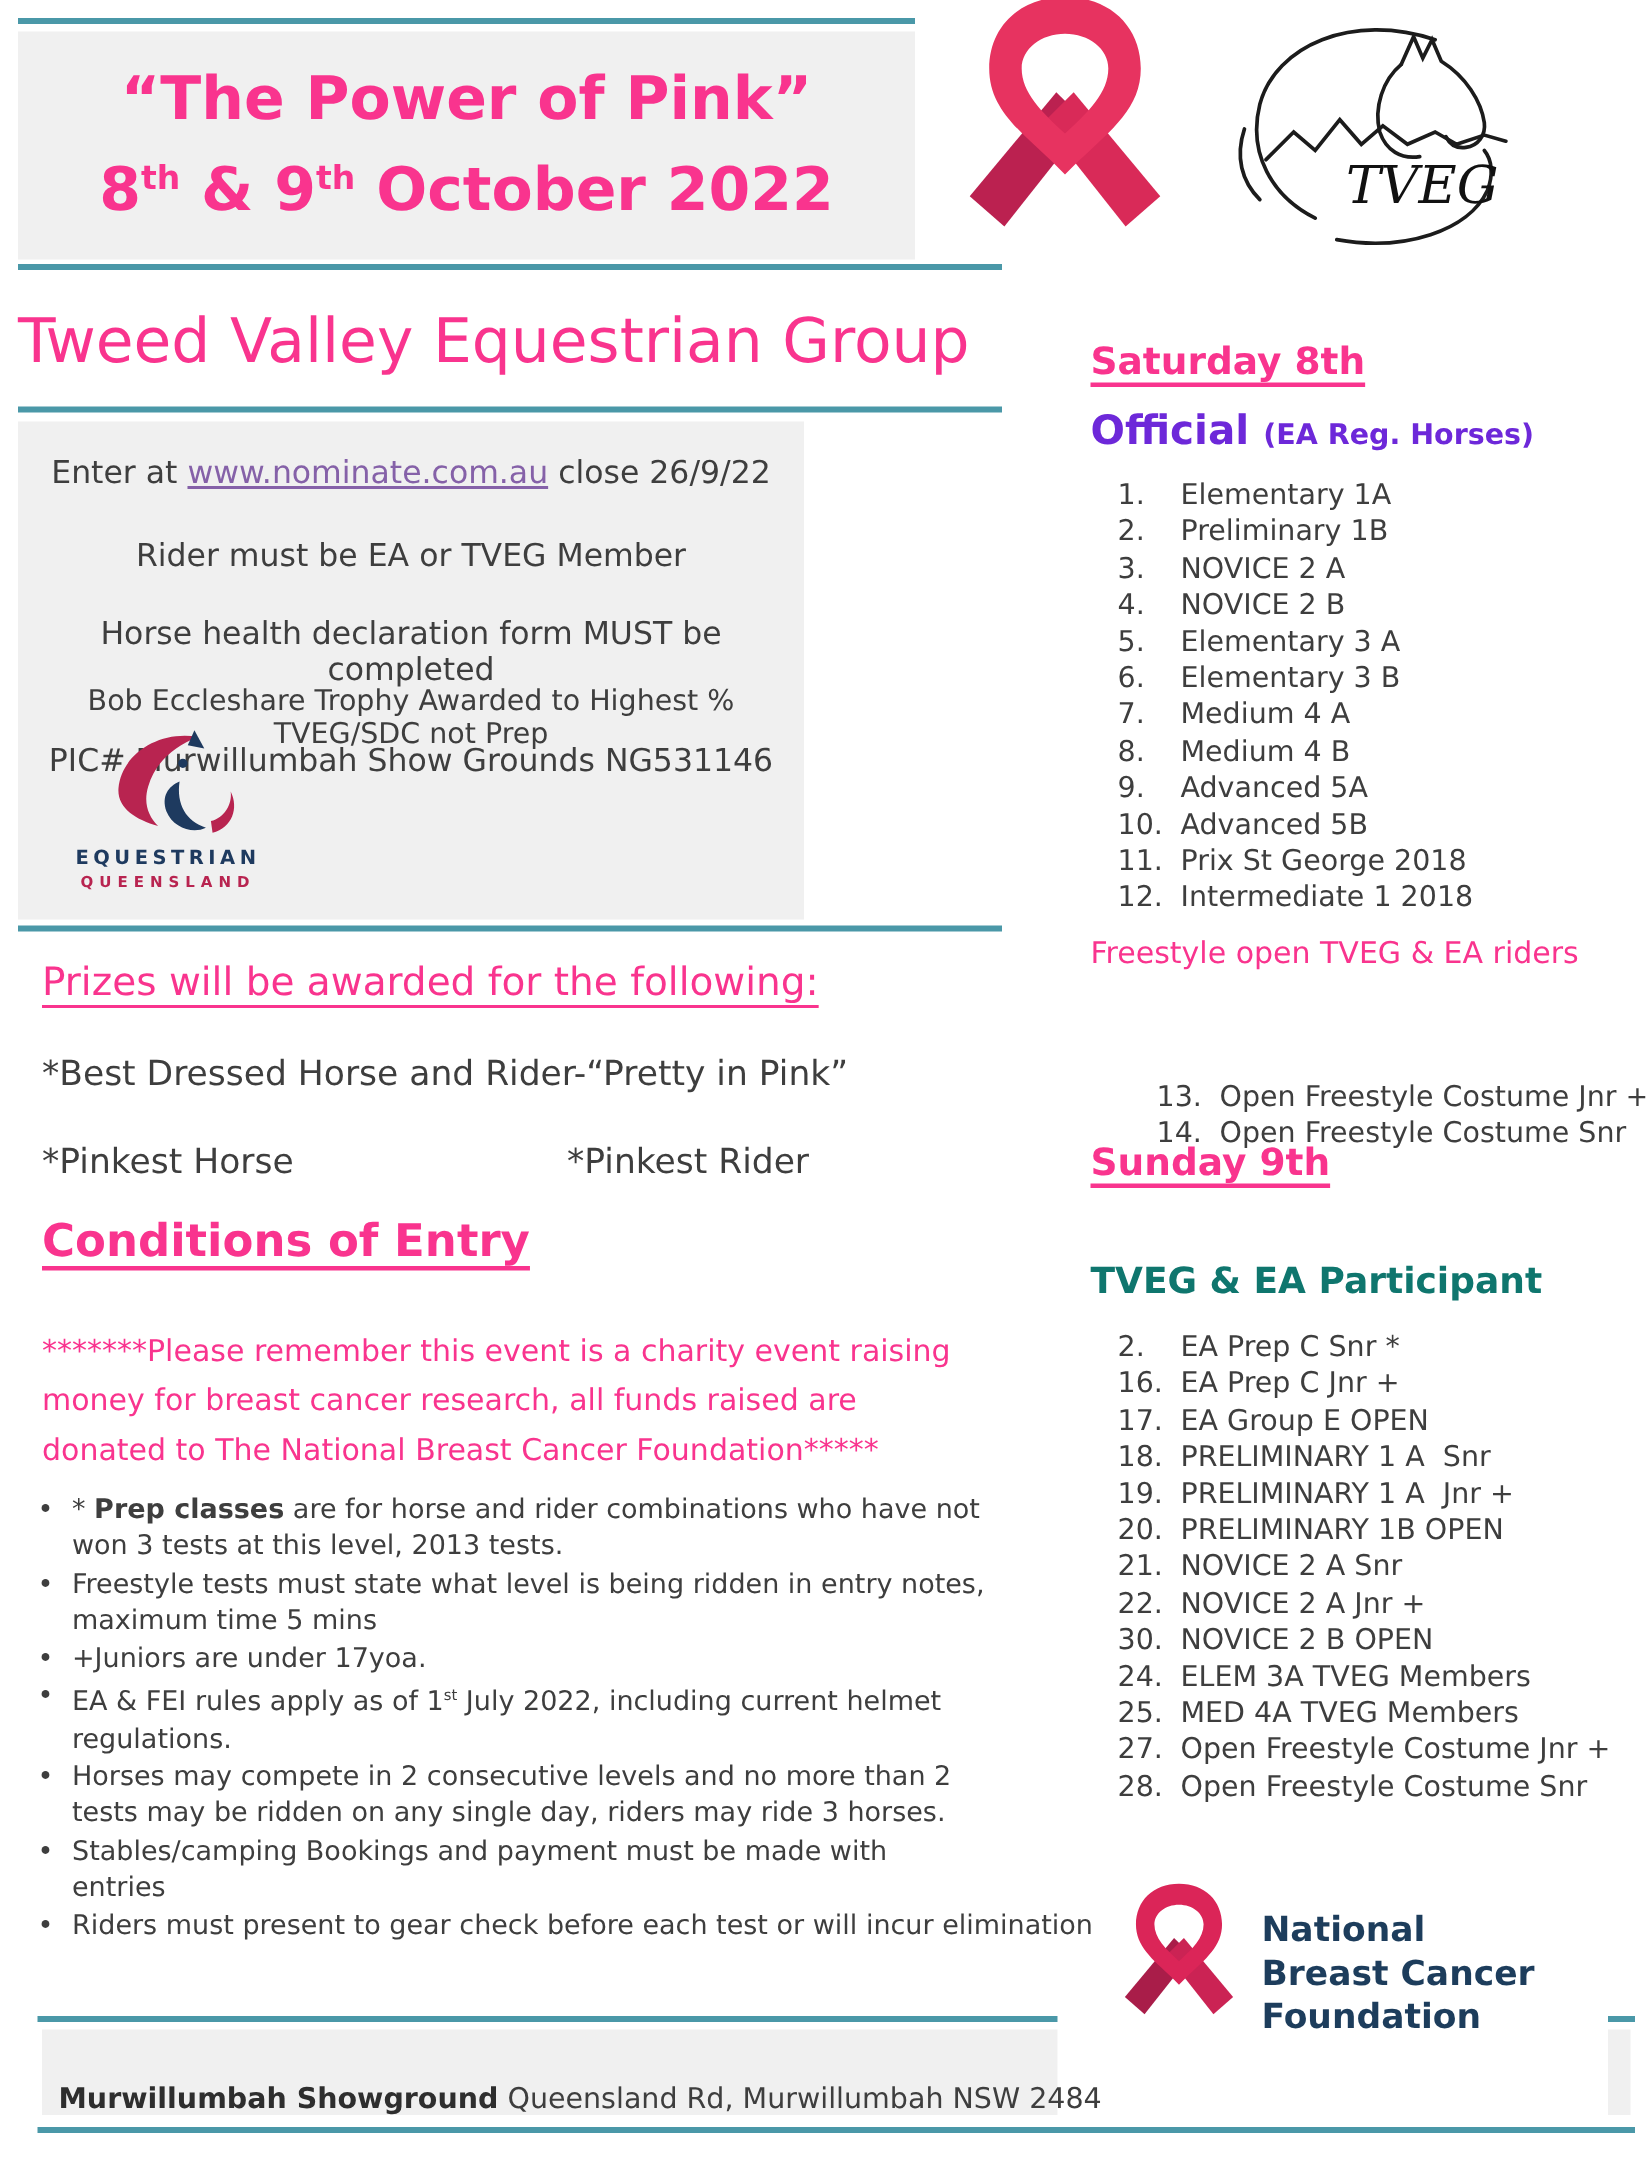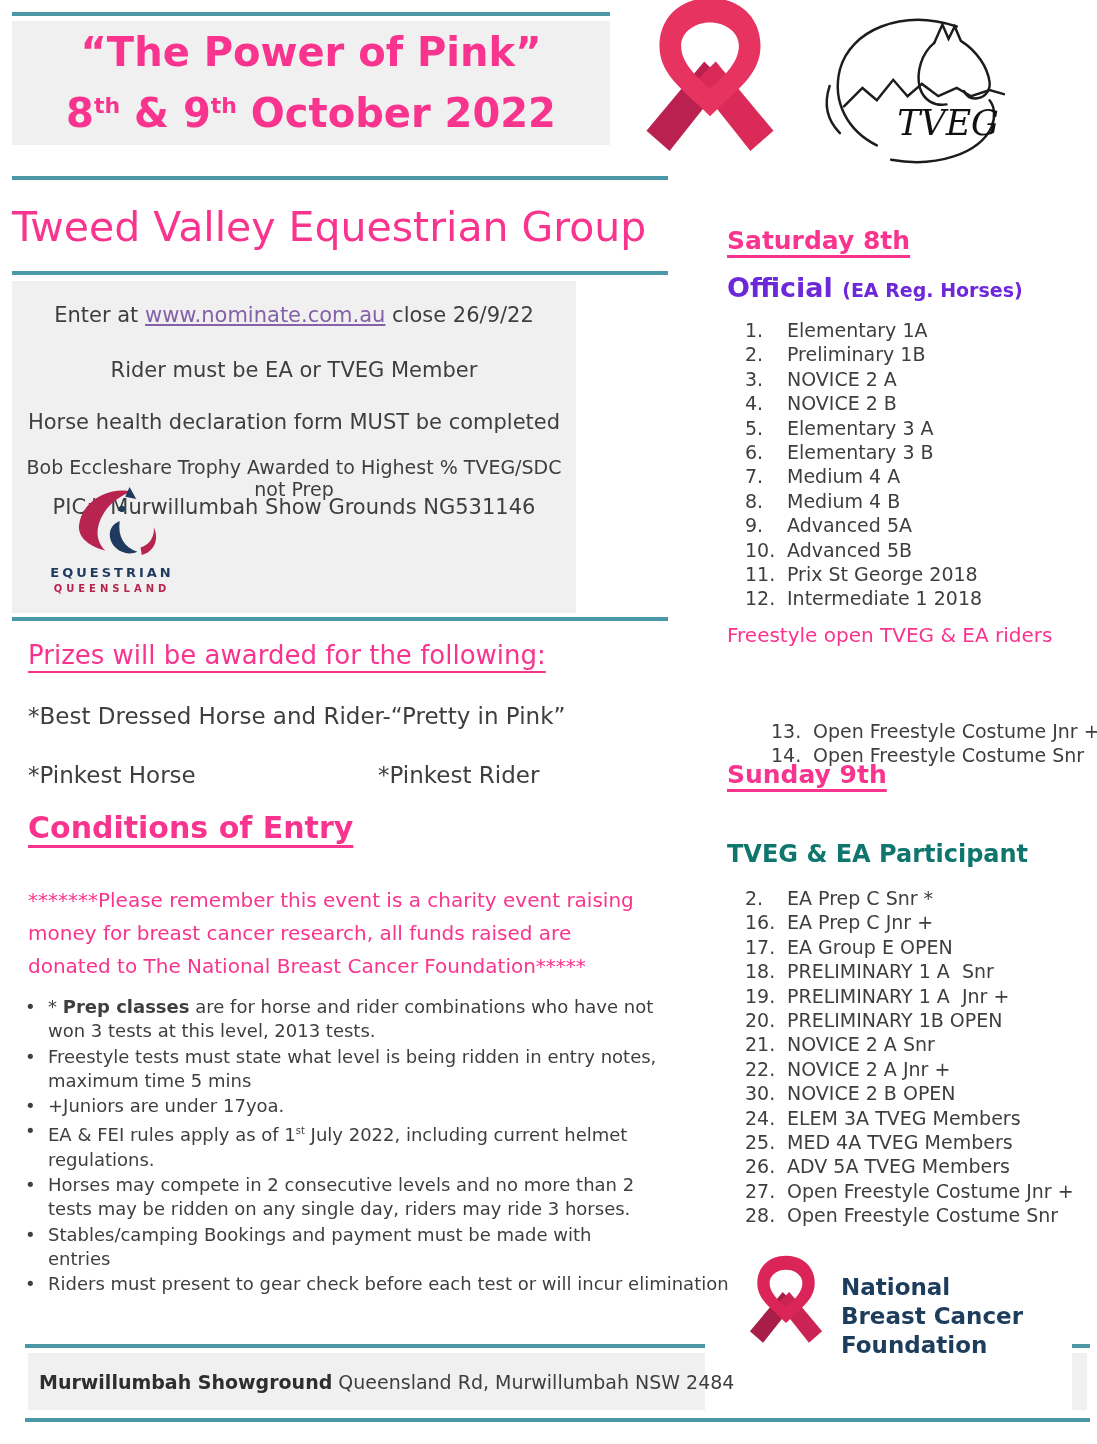--- a/index.html
+++ b/index.html
@@ -1,32 +1,32 @@
 <!DOCTYPE html>
 <html><head>
 <meta charset="utf-8">
 <style>
   html,body{margin:0;padding:0;background:#fff;}
   .page{position:relative;width:1097px;height:1444px;background:#fff;overflow:hidden;
         font-family:"DejaVu Sans",sans-serif;color:#3e3e3e;}
   .rule{position:absolute;height:4px;background:#4a98a8;}
 
   
-  .title-box{position:absolute;left:12px;top:21px;width:598px;height:124px;background:#f0f0f0;
+  .title-box{position:absolute;left:12px;top:21px;width:598px;height:152px;background:#f0f0f0;
              display:flex;flex-direction:column;justify-content:center;align-items:center;}
   .title-line{color:#f9348e;font-weight:bold;font-size:40px;line-height:54px;text-align:center;}
   .sup{vertical-align:super;font-size:55%;}
   .ribbon-wrap{position:absolute;left:636px;top:-2px;width:148px;height:166px;}
   .tveg-wrap{position:absolute;left:803px;top:6px;width:205px;height:164px;}
 
   .org-title{position:absolute;left:12px;top:196px;width:668px;color:#f9348e;font-size:41px;
              line-height:62px;white-space:nowrap;}
 
   
-  .info-box{position:absolute;left:12px;top:281px;width:564px;height:332px;background:#f0f0f0;}
+  .info-box{position:absolute;left:12px;top:281px;width:524px;height:332px;background:#f0f0f0;}
   .info-line{position:absolute;left:0;width:100%;text-align:center;font-size:21px;color:#3e3e3e;}
   .info-line.small{font-size:19px;}
   .nominate-link{color:#8561a8;text-decoration:underline;}
   .eq-logo{position:absolute;left:20px;top:200px;width:160px;text-align:center;}
   .eq-l1{font-size:13px;font-weight:bold;color:#1e3a5f;letter-spacing:3px;}
   .eq-l2{font-size:10px;font-weight:bold;color:#b82450;letter-spacing:4px;margin-top:3px;}
 
   
   .prizes-heading{position:absolute;left:28px;top:640px;color:#f9348e;font-size:26px;
       text-decoration:underline;text-underline-offset:7px;text-decoration-thickness:2px;}
@@ -52,21 +52,21 @@
   .classes{position:absolute;margin:0;padding:0;list-style:none;width:350px;}
   .classes li{display:flex;font-size:19px;line-height:24.4px;color:#3e3e3e;}
   .classes .num{width:42px;flex:none;}
   .classes .lbl{white-space:pre-wrap;}
 
   
   .footer-bar{position:absolute;left:25px;top:1344px;width:1065px;height:66px;}
   .footer-rule{position:absolute;left:0;top:0;width:100%;height:4px;background:#4a98a8;}
   .footer-gray{position:absolute;left:3px;top:9px;width:1059px;height:57px;background:#f0f0f0;}
   .footer-mask{position:absolute;left:680px;top:-4px;width:367px;height:74px;background:#fff;}
-  .footer-text{position:absolute;left:14px;top:9px;height:57px;display:flex;align-items:center;
+  .footer-text{position:absolute;left:14px;top:9px;height:57px;display:flex;align-items:flex-end;
       font-size:19px;color:#3e3e3e;white-space:pre-wrap;}
   .footer-text .vbold{font-weight:bold;color:#2e2e2e;}
   .bottom-rule{position:absolute;left:25px;top:1418px;width:1065px;height:4px;background:#4a98a8;}
 
   .nbcf{position:absolute;left:745px;top:1255px;display:flex;align-items:flex-start;}
   .nbcf-text{margin-left:14px;margin-top:18px;color:#1d3d5c;font-weight:bold;font-size:23px;line-height:29px;}
 </style>
 </head>
 <body>
 
@@ -262,24 +262,20 @@
       </li>
     <li>
         <span class="num">24.</span>
         <span class="lbl">ELEM 3A TVEG Members</span>
       </li>
     <li>
         <span class="num">25.</span>
         <span class="lbl">MED 4A TVEG Members</span>
       </li>
     <li>
-        <span class="num">26.</span>
-        <span class="lbl">ADV 5A TVEG Members</span>
-      </li>
-    <li>
         <span class="num">27.</span>
         <span class="lbl">Open Freestyle Costume Jnr +</span>
       </li>
     <li>
         <span class="num">28.</span>
         <span class="lbl">Open Freestyle Costume Snr</span>
       </li>
   </ol>
 
   <div class="footer-bar">

